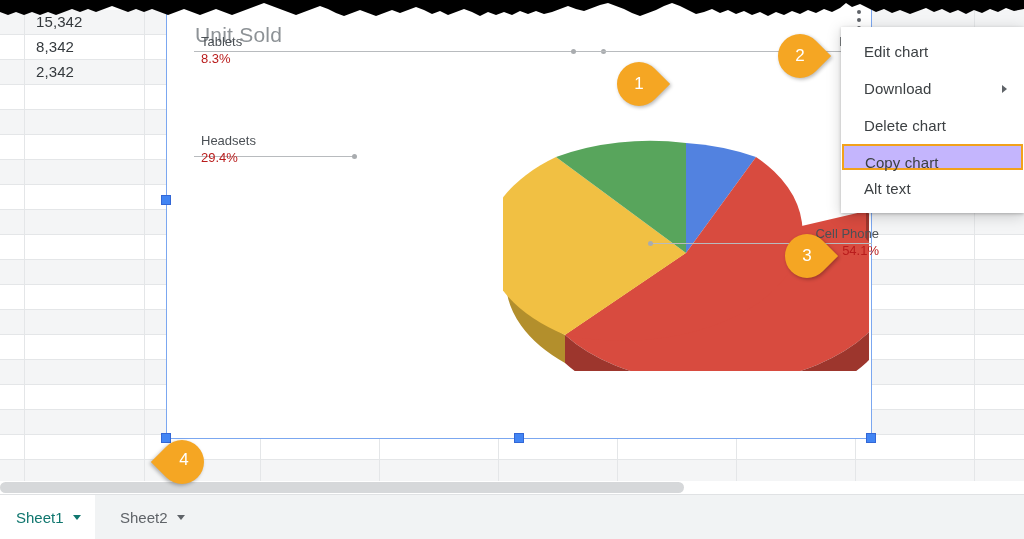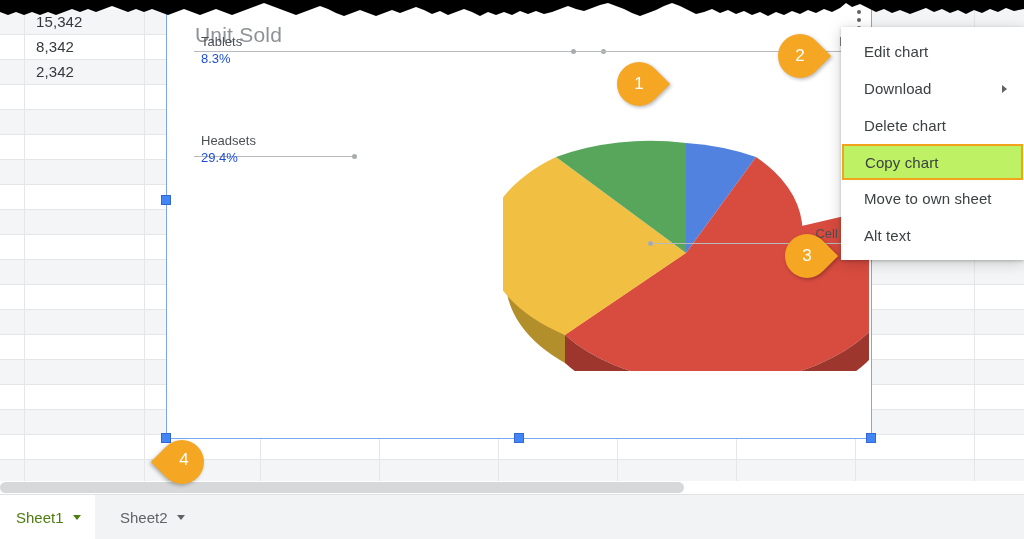--- a/index.html
+++ b/index.html
@@ -41,40 +41,40 @@
 
   
   .pie-wrap{position:absolute;left:336px;top:100px;width:366px;height:270px;}
   .pie-svg{position:absolute;left:0;top:0;}
 
   
   .leader{position:absolute;height:1px;background:#b8bbbe;}
   .ldot{position:absolute;width:5px;height:5px;border-radius:50%;background:#a9acaf;}
   .lbl{position:absolute;font-size:13px;line-height:17px;white-space:nowrap;margin-left:7px;}
   .lbl .nm{color:#4b5055;display:block;}
-  .lbl .pc{color:#1d4ed8;display:block;}
+  .lbl .pc{color:#b91c1c;display:block;}
   .lbl.right{text-align:right;}
 
   
   .ctxmenu{
     position:absolute;left:841px;top:27px;width:183px;
     background:#fff;
     box-shadow:0 1px 3px rgba(0,0,0,.22),0 3px 14px rgba(0,0,0,.18);
     padding:6px 0 6px 0;z-index:60;
   }
   .mi{
     height:37px;line-height:37px;padding-left:23px;
     font-size:15px;color:#3c4043;position:relative;white-space:nowrap;
     letter-spacing:.1px;
   }
   .mi.sel{
-    background:#bef264;
+    background:#c4b5fd;
     border:2px solid #f2a21b;
     box-sizing:border-box;
-    height:36px;line-height:34px;
+    height:26px;line-height:34px;
     margin:0 1px;
     padding-left:21px;
   }
   .submenu-arrow{
     position:absolute;right:17px;top:50%;transform:translateY(-50%);
     width:0;height:0;border-left:5px solid #5f6368;
     border-top:4px solid transparent;border-bottom:4px solid transparent;
   }
   .kebab{position:absolute;left:857px;top:10px;width:4px;z-index:55;}
   .kebab i{display:block;width:4px;height:4px;border-radius:50%;background:#5f6368;margin-bottom:4px;}
@@ -99,21 +99,21 @@
   
   .hscroll-track{position:absolute;left:0;top:481px;width:1024px;height:14px;background:#fff;}
   .hscroll{position:absolute;left:0;top:482px;width:684px;height:11px;background:#d6d8da;border-radius:6px;}
   .sheetbar{position:absolute;left:0;top:494px;width:1024px;height:45px;background:#f1f3f4;border-top:1px solid #e0e2e4;}
   .stab{
     position:absolute;top:0;height:45px;display:flex;align-items:center;
     font-size:15px;padding:0 16px;box-sizing:border-box;
   }
   .stab .name{margin-right:9px;}
   .stab .car{width:0;height:0;border-top:5px solid currentColor;border-left:4px solid transparent;border-right:4px solid transparent;}
-  .stab.active{background:#fff;color:#4d7c0f;}
+  .stab.active{background:#fff;color:#0f766e;}
   .stab.inactive{background:#f1f3f4;color:#5f6368;}
 
   
   .torn{position:absolute;left:0;top:0;width:1024px;height:24px;z-index:90;pointer-events:none;}
 </style>
 </head>
 <body>
 
 <div class="stage">
 
@@ -229,23 +229,20 @@
       <span>Download</span>
       <span class="submenu-arrow"></span>
     </div>
     <div class="mi">
       <span>Delete chart</span>
     </div>
     <div class="mi sel">
       <span>Copy chart</span>
     </div>
     <div class="mi">
-      <span>Move to own sheet</span>
-    </div>
-    <div class="mi">
       <span>Alt text</span>
     </div>
   </div>
 
   <div class="pin" style="left:617px;top:62px;">
     <div class="body"></div>
     <div class="num">1</div>
   </div>
   <div class="pin" style="left:778px;top:34px;">
     <div class="body"></div>

